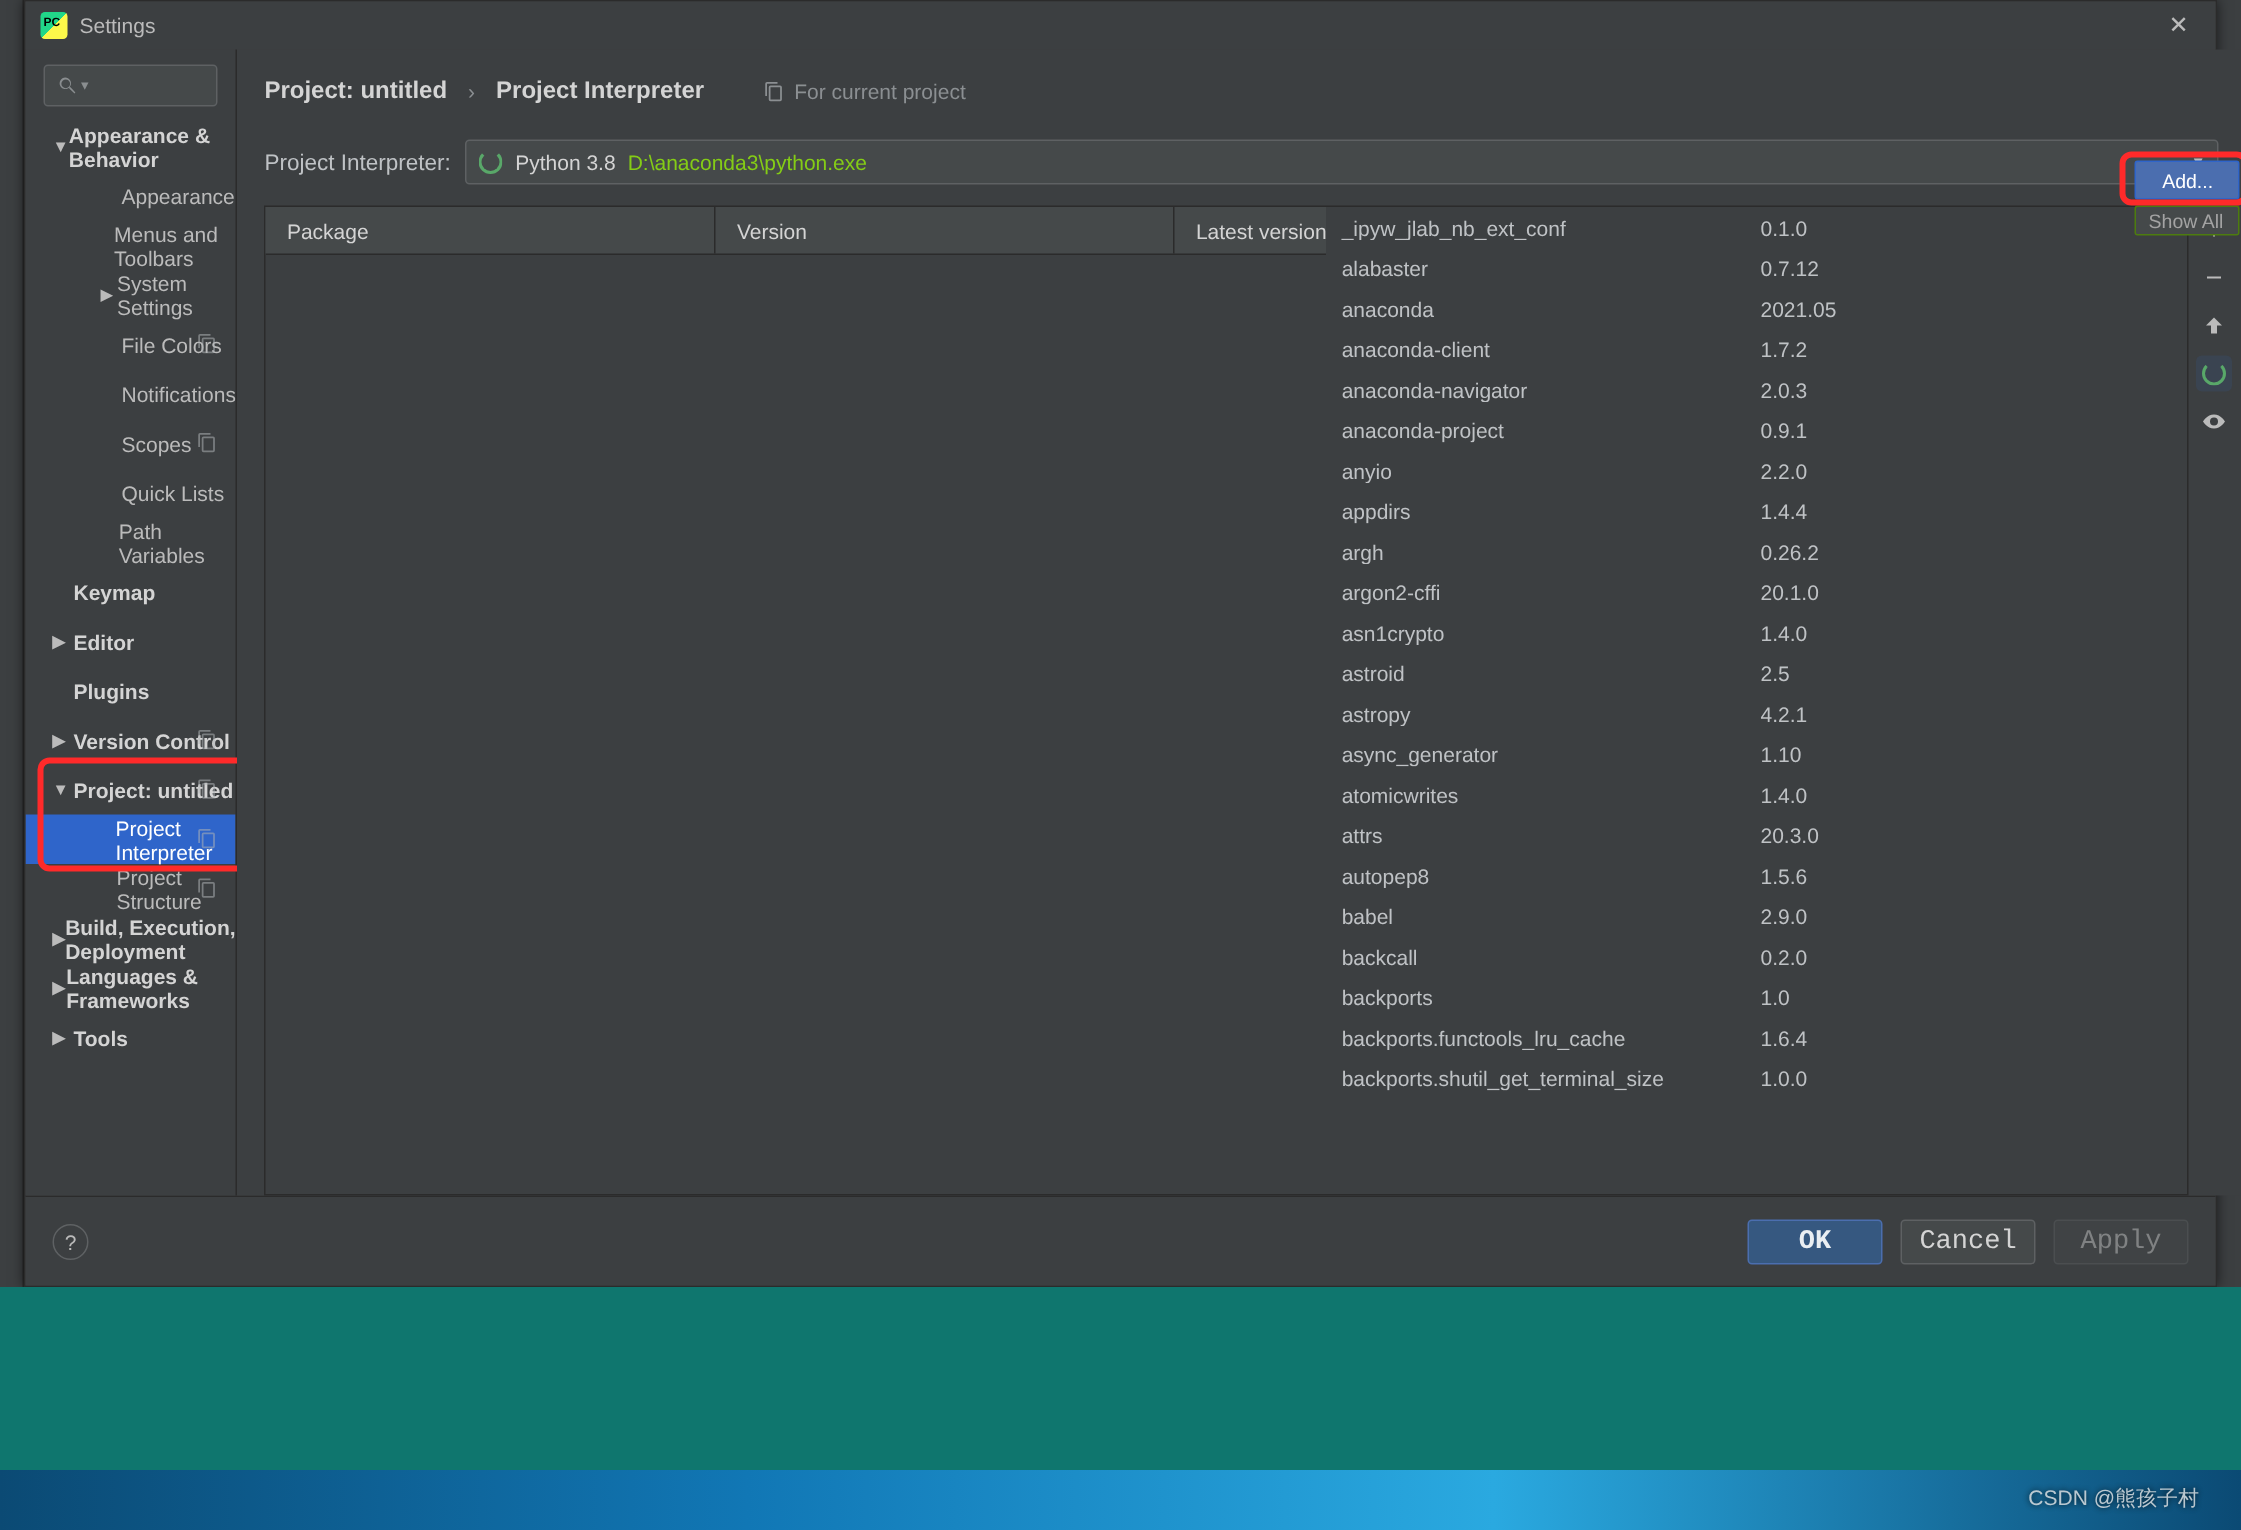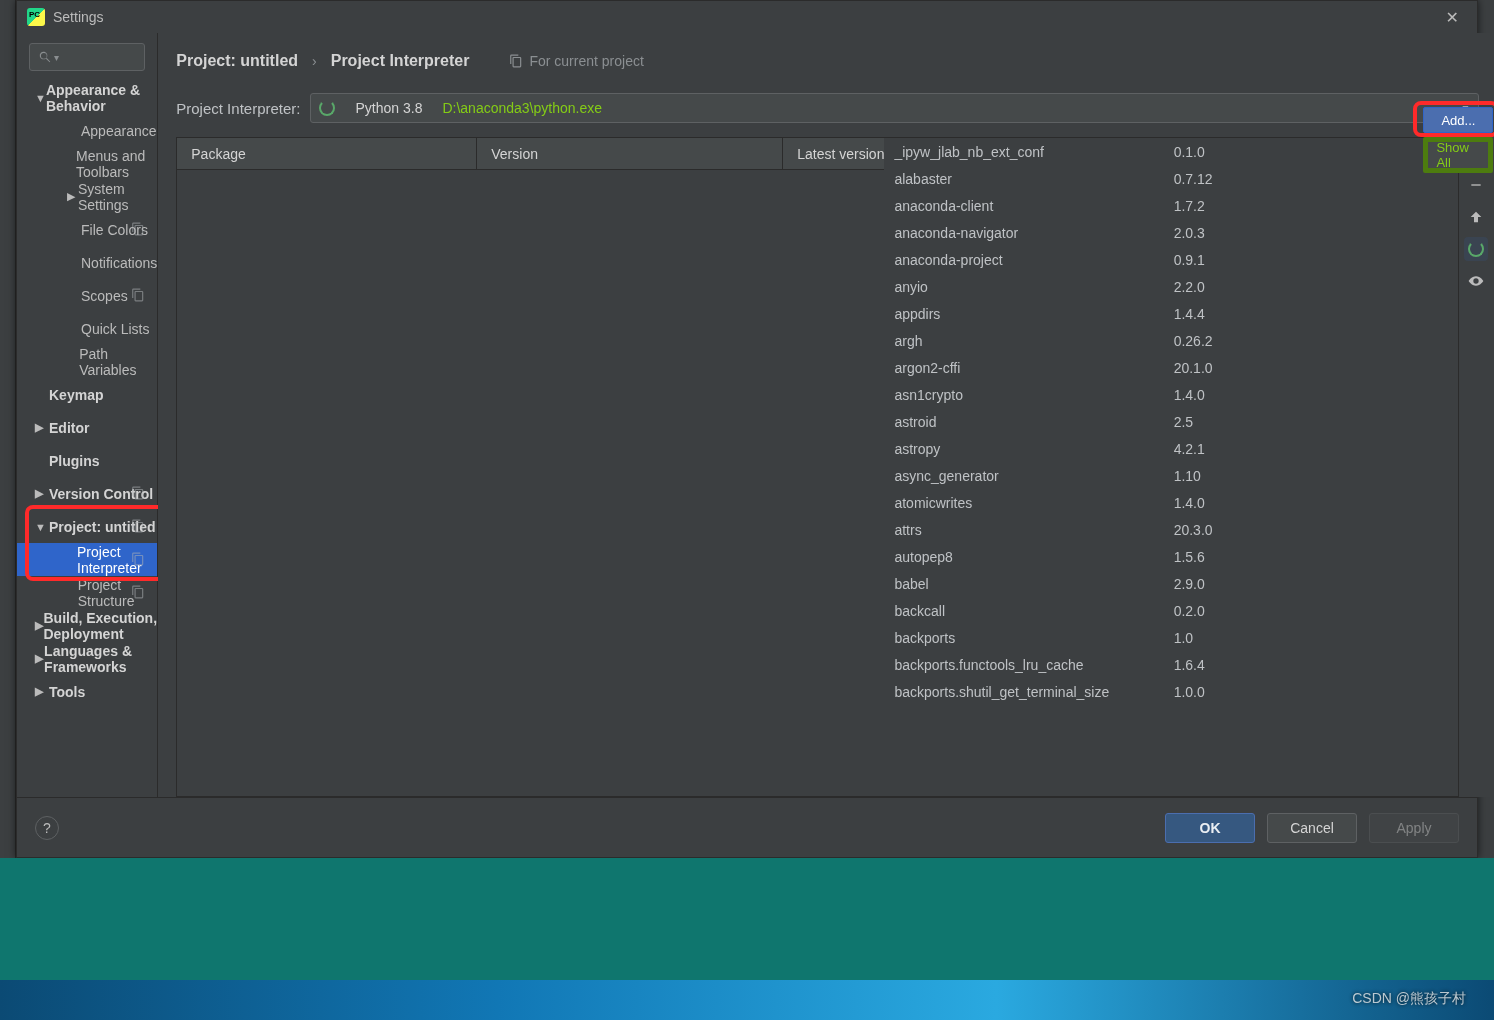--- a/index.html
+++ b/index.html
@@ -41,29 +41,29 @@
   
   .main { flex: 1; display: flex; flex-direction: column; background: #3c3f41; position: relative; }
   .breadcrumb-row { display: flex; align-items: center; height: 56px; padding: 0 18px; gap: 14px; }
   .breadcrumb-row .crumb { color: #d4d4d4; font-weight: 600; font-size: 16px; }
   .breadcrumb-row .sep { color: #8b8f92; }
   .breadcrumb-row .hint { color: #8b8f92; margin-left: 26px; display: flex; align-items: center; gap: 6px; }
   .breadcrumb-row .hint svg { width: 14px; height: 14px; fill: #8b8f92; }
 
   .interp-row { display: flex; align-items: center; padding: 4px 18px 14px 18px; gap: 10px; position: relative; }
   .interp-label { color: #bfc2c5; font-size: 15px; }
-  .interp-select { flex: 1; height: 30px; background: #45494a; border: 1px solid #5e6163; border-radius: 3px; display: flex; align-items: center; padding: 0 30px 0 8px; gap: 20px; position: relative; }
+  .interp-select { flex: 1; height: 30px; background: #45494a; border: 1px solid #5e6163; border-radius: 3px; display: flex; align-items: center; padding: 0 30px 0 8px; gap: 8px; position: relative; }
   .interp-select .ring { width: 16px; height: 16px; border: 2px solid #59a869; border-radius: 50%; border-top-color: transparent; }
   .interp-select .name { color: #d4d4d4; }
   .interp-select .path { color: #84cc16; }
   .interp-select .dd { position: absolute; right: 8px; color: #bbbbbb; font-size: 10px; }
 
   .dropdown-extra { position: absolute; right: 4px; top: 74px; width: 70px; }
   .dd-btn { height: 26px; background: #4b6eaf; color: #fff; border: 1px solid #2f65ca; border-radius: 2px; font-size: 13px; display: flex; align-items: center; justify-content: center; cursor: pointer; }
-  .dd-menu { height: 36px; margin-top: 4px; background: #45494a; border: 5px solid #4d7c0f; border-radius: 2px; color: #84cc16; font-size: 13px; display: flex; align-items: center; padding: 0 8px;}
+  .dd-menu { height: 20px; margin-top: 4px; background: #45494a; border: 1px solid #4d7c0f; border-radius: 2px; color: #a3a3a3; font-size: 13px; display: flex; align-items: center; padding: 0 8px;}
 
   
   .pkg-area { flex: 1; display: flex; margin: 0 4px 0 18px; min-height: 0; }
   .table-wrap { flex: 1; border: 1px solid #2b2b2b; background: #3c3f41; display: flex; flex-direction: row; min-height: 0; }
   .thead { display: flex; height: 32px; background: #45494a; border-bottom: 1px solid #2b2b2b; }
   .th { display: flex; align-items: center; padding-left: 14px; color: #d4d4d4; border-right: 1px solid #2b2b2b; }
   .th.c1 { width: 300px; }
   .th.c2 { width: 306px; }
   .th.c3 { flex: 1; border-right: none; }
   .tbody { flex: 1; overflow-y: auto; position: relative; }
@@ -76,21 +76,21 @@
   .pkg-sidebar { width: 34px; display: flex; flex-direction: column; gap: 8px; align-items: center; padding-top: 4px; }
   .pkg-tool { width: 24px; height: 24px; display: flex; align-items: center; justify-content: center; color: #bbbbbb; cursor: pointer; }
   .pkg-tool svg { width: 16px; height: 16px; fill: #bbbbbb; }
   .pkg-tool.ring span { width: 16px; height: 16px; border: 2px solid #59a869; border-radius: 50%; display: inline-block; border-top-color: transparent;}
   .pkg-tool.sel { background: #2f65ca20; border-radius: 4px; }
 
   
   .footer { height: 60px; border-top: 1px solid #2b2b2b; display: flex; align-items: center; padding: 0 18px; gap: 12px; background: #3c3f41; }
   .footer .help { width: 24px; height: 24px; border: 1px solid #5e6163; border-radius: 50%; display: flex; align-items: center; justify-content: center; color: #bbbbbb; cursor: pointer; }
   .footer .spacer { flex: 1; }
-  .footer .btn { min-width: 90px; height: 30px; border-radius: 3px; display: flex; align-items: center; justify-content: center; font-size: 14px; cursor: pointer; }
+  .footer .btn { min-width: 90px; height: 30px; border-radius: 3px; display: flex; align-items: center; justify-content: center; font-size: 18px; cursor: pointer; font-family: Liberation Mono, monospace; }
   .footer .btn.primary { background: #365880; border: 1px solid #4b6eaf; color: #eaeef2; font-weight: 600; }
   .footer .btn.secondary { background: #45494a; border: 1px solid #5e6163; color: #d4d4d4; }
   .footer .btn.disabled { opacity: .45; }
 
   
   .bottom-bar { position: absolute; left: 0; right: 0; bottom: 0; height: 162px; background: #0f766e; }
   .taskbar-grad { position: absolute; left: 0; right: 0; bottom: 0; height: 40px; background: linear-gradient(90deg,#0b4a74,#1177b5,#2aa9e0,#0b4a74); }
   .watermark { position: absolute; right: 28px; bottom: 12px; font-size: 14px; color: #d8dbdd; opacity: .85; text-shadow: 0 0 4px #000; }
 </style>
 </head>
@@ -262,20 +262,25 @@
                   <div class="td c1">_ipyw_jlab_nb_ext_conf</div>
                   <div class="td c2">0.1.0</div>
                   <div class="td c3"></div>
                 </div>
                 <div class="tr">
                   <div class="td c1">alabaster</div>
                   <div class="td c2">0.7.12</div>
                   <div class="td c3"></div>
                 </div>
                 <div class="tr">
+                  <div class="td c1">anaconda</div>
+                  <div class="td c2">2021.05</div>
+                  <div class="td c3"></div>
+                </div>
+                <div class="tr">
                   <div class="td c1">anaconda-client</div>
                   <div class="td c2">1.7.2</div>
                   <div class="td c3"></div>
                 </div>
                 <div class="tr">
                   <div class="td c1">anaconda-navigator</div>
                   <div class="td c2">2.0.3</div>
                   <div class="td c3"></div>
                 </div>
                 <div class="tr">

